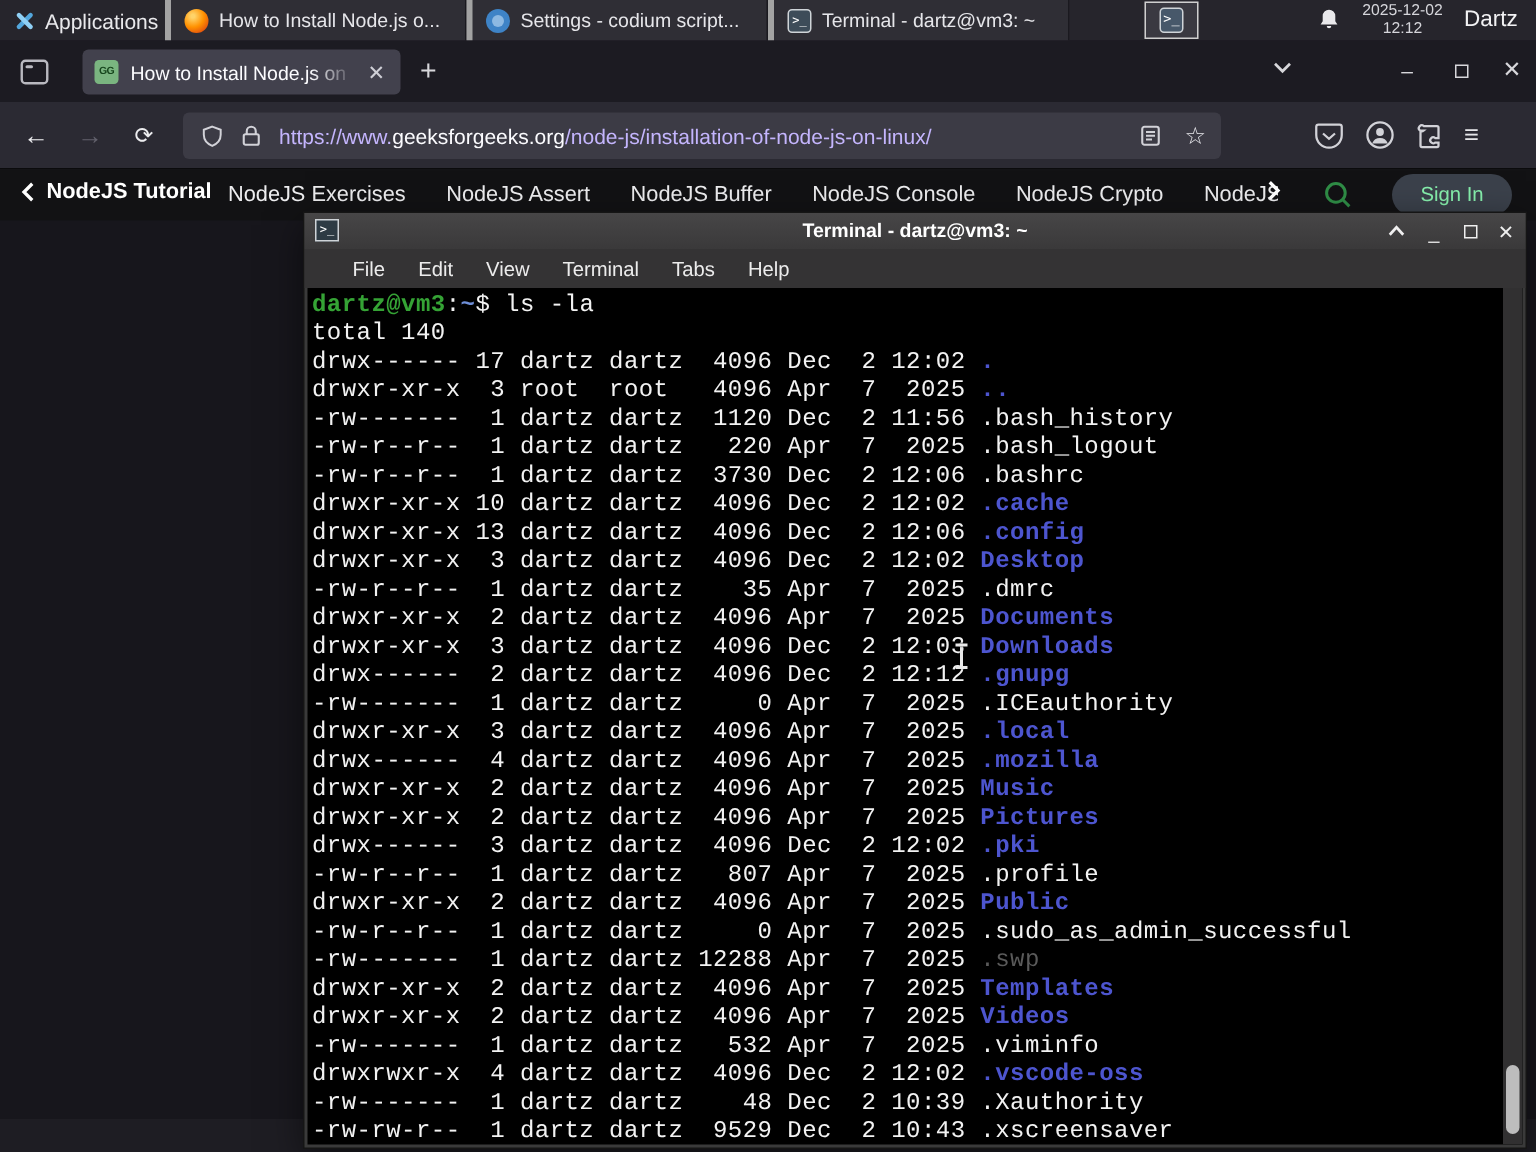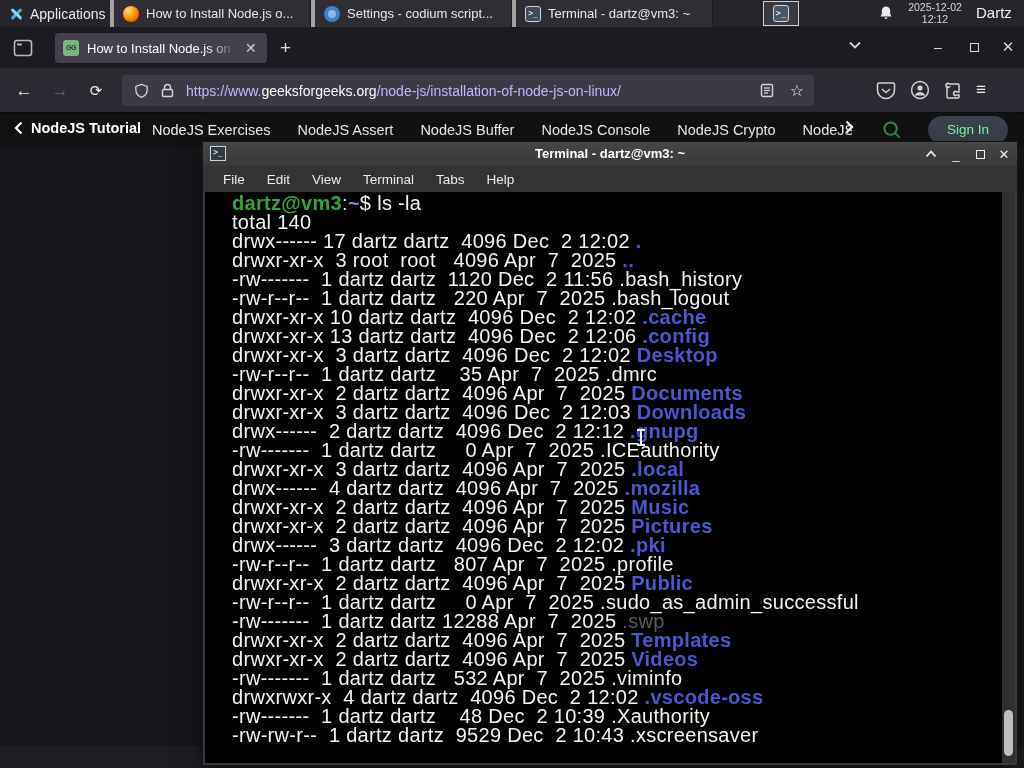--- a/index.html
+++ b/index.html
@@ -62,24 +62,24 @@
   .sn-search { position:absolute; left:882px; top:7px; }
   .sn-signin { position:absolute; left:928px; top:3px; width:80px; height:28px; border-radius:14px; background:#3b414b; color:#86efac; font-size:13.5px; text-align:center; line-height:28px; }
   .page-bottom-band { position:absolute; left:0; top:746px; width:1024px; height:22px; background:#1e1d23; }
   
   .term-window { position:absolute; left:203px; top:142px; width:814px; height:623px; background:#3a3a3a; box-shadow:0 0 0 1px #151515, 0 8px 24px rgba(0,0,0,0.55); }
   .term-title { position:absolute; left:0; top:0; width:100%; height:24px; background:linear-gradient(#474647,#3a393a); }
   .term-title-icon { position:absolute; left:7px; top:4px; width:16px; height:15px; background:#2e3b44; border:1px solid #ced3d7; color:#fff; font-family:"DejaVu Sans Mono", monospace; font-size:8px; line-height:12px; text-align:center; }
   .term-title-text { position:absolute; left:0; right:0; top:4px; text-align:center; color:#ffffff; font-size:13px; font-weight:bold; }
   .term-controls { position:absolute; right:6px; top:0; height:24px; display:flex; gap:10px; align-items:center; color:#efefef; }
   .term-controls .c { width:14px; text-align:center; font-size:13px; }
-  .term-menu { position:absolute; left:0; top:24px; width:100%; height:26px; background:#343334; display:flex; align-items:center; padding-left:10px; gap:2px; }
+  .term-menu { position:absolute; left:0; top:24px; width:100%; height:26px; background:#343334; display:flex; align-items:center; padding-left:22px; gap:2px; }
   .term-menu span { color:#ececec; font-size:13.5px; padding:3px 10px; }
   .term-body { position:absolute; left:2px; right:2px; top:50px; bottom:2px; background:#000; overflow:hidden; }
-  .term-text { position:absolute; left:3px; top:2px; font-family:Liberation Sans, sans-serif; font-size:20px; line-height:19px; letter-spacing:0.3px; color:#f2f2f2;margin-left:24px; }
+  .term-text { position:absolute; left:3px; top:2px; font-family:Liberation Mono, monospace; font-size:16px; line-height:19px; letter-spacing:0.3px; color:#f2f2f2; }
   .trow { white-space:pre; height:19px; }
   .tgreen { color:#35a335; font-weight:bold; }
   .tblue  { color:#6f8fd8; font-weight:bold; }
   .tdir   { color:#4d55cf; font-weight:bold; }
   .tdim   { color:#5a5a5a; }
   .term-scroll { position:absolute; right:0; top:0; bottom:0; width:13px; background:#313031; }
   .term-thumb { position:absolute; left:2px; bottom:7px; width:9px; height:46px; border-radius:5px; background:#bdbdbd; }
   
   .ibeam { position:absolute; left:636px; top:429px; width:10px; height:17px; }
   .ibeam::before { content:""; position:absolute; left:4px; top:0; width:2px; height:17px; background:#e8e8e8; box-shadow:0 0 1px #000; }
@@ -245,20 +245,21 @@
         <span>Help</span>
       </div>
     <div class="term-body">
       <div class="term-text">
         <div class="trow"><span class="tgreen">dartz@vm3</span><span>:</span><span class="tblue">~</span><span>$</span><span> ls -la</span></div>
         <div class="trow">total 140</div>
       <div class="trow"><span>drwx------ 17 dartz dartz  4096 Dec  2 12:02 </span><span class="tdir">.</span></div>
           <div class="trow"><span>drwxr-xr-x  3 root  root   4096 Apr  7  2025 </span><span class="tdir">..</span></div>
           <div class="trow"><span>-rw-------  1 dartz dartz  1120 Dec  2 11:56 </span><span>.bash_history</span></div>
           <div class="trow"><span>-rw-r--r--  1 dartz dartz   220 Apr  7  2025 </span><span>.bash_logout</span></div>
+          <div class="trow"><span>-rw-r--r--  1 dartz dartz  3730 Dec  2 12:06 </span><span>.bashrc</span></div>
           <div class="trow"><span>drwxr-xr-x 10 dartz dartz  4096 Dec  2 12:02 </span><span class="tdir">.cache</span></div>
           <div class="trow"><span>drwxr-xr-x 13 dartz dartz  4096 Dec  2 12:06 </span><span class="tdir">.config</span></div>
           <div class="trow"><span>drwxr-xr-x  3 dartz dartz  4096 Dec  2 12:02 </span><span class="tdir">Desktop</span></div>
           <div class="trow"><span>-rw-r--r--  1 dartz dartz    35 Apr  7  2025 </span><span>.dmrc</span></div>
           <div class="trow"><span>drwxr-xr-x  2 dartz dartz  4096 Apr  7  2025 </span><span class="tdir">Documents</span></div>
           <div class="trow"><span>drwxr-xr-x  3 dartz dartz  4096 Dec  2 12:03 </span><span class="tdir">Downloads</span></div>
           <div class="trow"><span>drwx------  2 dartz dartz  4096 Dec  2 12:12 </span><span class="tdir">.gnupg</span></div>
           <div class="trow"><span>-rw-------  1 dartz dartz     0 Apr  7  2025 </span><span>.ICEauthority</span></div>
           <div class="trow"><span>drwxr-xr-x  3 dartz dartz  4096 Apr  7  2025 </span><span class="tdir">.local</span></div>
           <div class="trow"><span>drwx------  4 dartz dartz  4096 Apr  7  2025 </span><span class="tdir">.mozilla</span></div>

